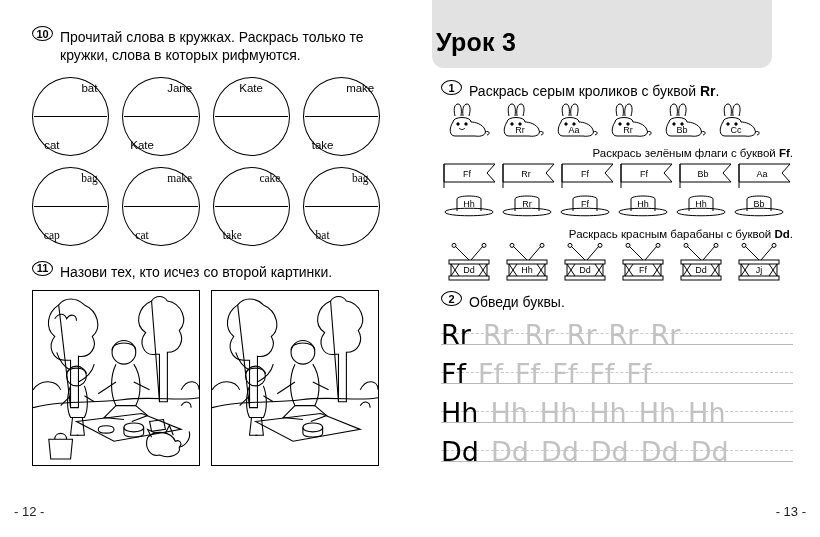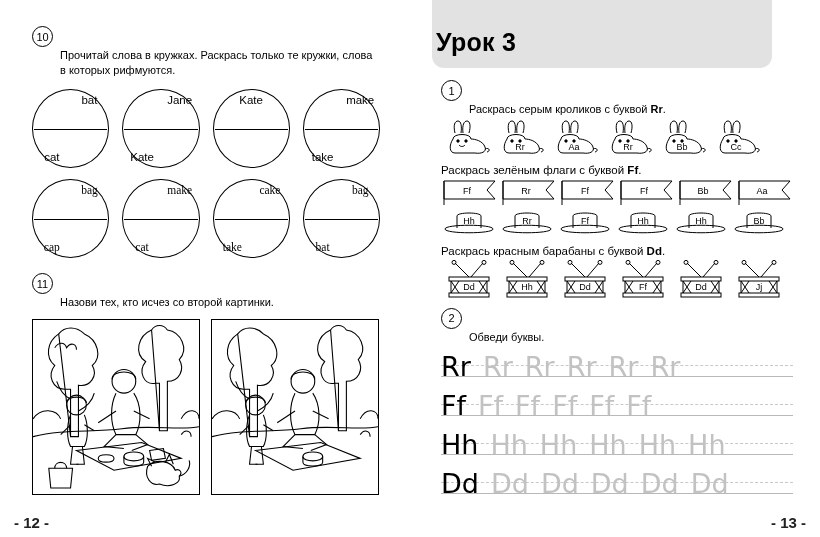--- a/index.html
+++ b/index.html
@@ -13,44 +13,44 @@
     font-family: "Liberation Sans", sans-serif;
     overflow: hidden;
   }
   .page {
     position: absolute;
     top: 0;
     background: #ffffff;
     height: 537px;
   }
   .page-left { left: 0; width: 410px; }
-  .page-right { left: 410px; width: 410px; }
+  .page-right { left: 410px; width: 410px; text-align: right; }
 
   
   .circle-num {
-    width: 21px; height: 21px;
+    width: 21px; height: 15px;
     border: 1.3px solid #000;
     border-radius: 50%;
     display: inline-flex;
     align-items: center;
     justify-content: center;
     font-size: 11px;
     flex: 0 0 auto;
     box-sizing: border-box;
+    font-weight: bold;
   }
   .task {
     display: flex;
     align-items: flex-start;
     gap: 7px;
   }
   .task-text {
-    font-size: 11px;
+    font-size: 14px;
     line-height: 1.32;
     padding-top: 2px;
-    margin-top: 20px;
   }
   .bold { font-weight: bold; }
 
   
   .lp-inner {
     position: absolute;
     left: 32px;
     top: 26px;
     width: 348px;
   }
@@ -97,24 +97,23 @@
     width: 168px;
     height: 176px;
     border: 1.3px solid #000;
     box-sizing: border-box;
     position: relative;
     overflow: hidden;
     background: #fff;
   }
   .pagenum {
     position: absolute;
-    bottom: 6px;
-    font-size: 15px;
+    bottom: 18px;
+    font-size: 13px;
     color: #222;
-    font-weight: bold;
   }
   .pagenum.left { left: 14px; }
   .pagenum.right { right: 14px; margin-left: 15px; }
 
   
   .lesson-banner {
     position: absolute;
     left: 22px;
     top: 0;
     width: 340px;

